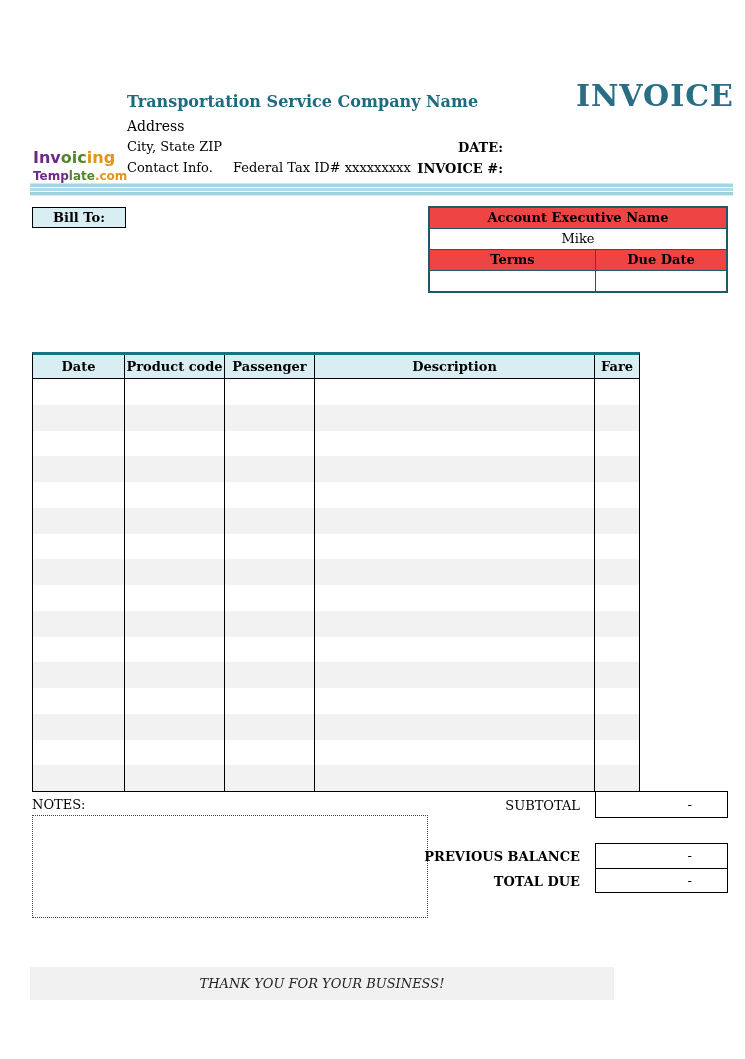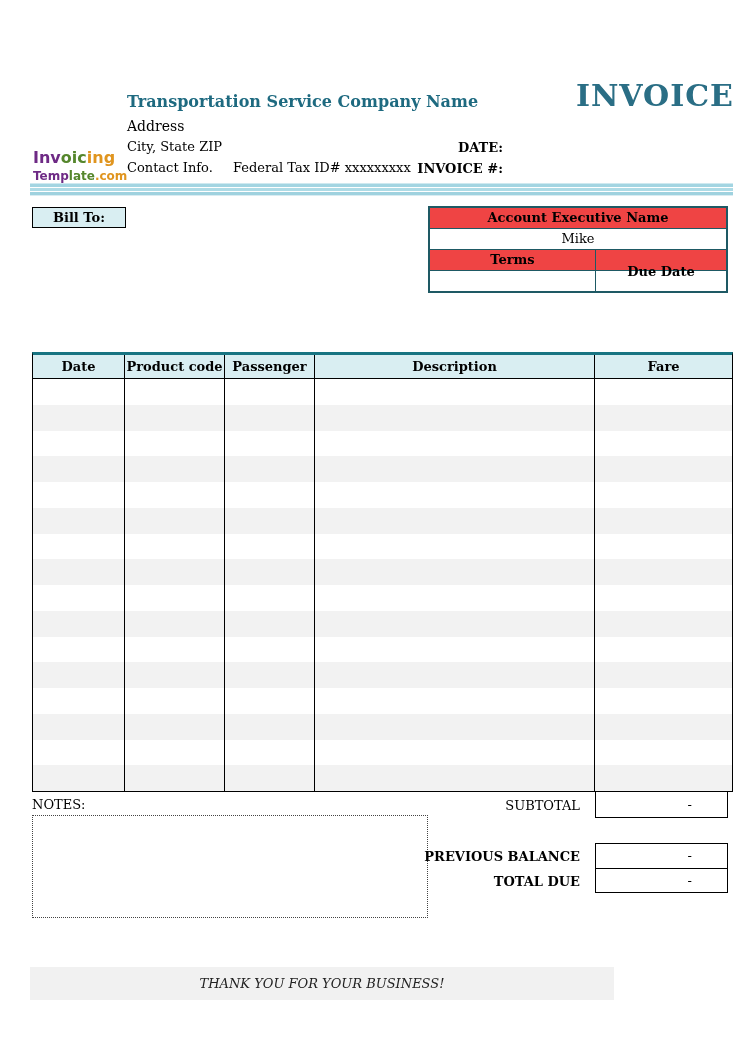--- a/index.html
+++ b/index.html
@@ -40,24 +40,24 @@
     background:#d9eef2; border:1px solid #000; text-align:center;
     font-weight:bold; font-size:13px; line-height:19px;
   }
   
   .acct { position:absolute; left:428px; top:206px; width:300px; border:2px solid #1e5964; background:#fff; }
   .acct-row { display:flex; height:21px; border-top:1px solid #1e5964; font-size:13px; }
   .acct-row.first { border-top:none; height:20px; }
   .acct-row.head { background:#ef4444; font-weight:bold; }
   .acct-full { flex:1; text-align:center; line-height:20px; }
   .acct-c1 { width:166px; border-right:1px solid #1e5964; text-align:center; line-height:20px; }
-  .acct-c2 { flex:1; text-align:center; line-height:20px;margin-top:12px; }
+  .acct-c2 { flex:1; text-align:center; line-height:20px; }
   
   .items {
-    position:absolute; left:32px; top:352px; width:701px;
+    position:absolute; left:32px; top:352px; width:608px;
     border-top:3px solid #177482; border-left:1px solid #000; border-right:1px solid #000; border-bottom:1px solid #000;
   }
   .items-header { display:flex; height:24px; background:#d9eef2; border-bottom:1px solid #000; }
   .items-body { display:flex; flex-direction:column; height:412px; }
   .trow { display:flex; flex:1; }
   .trow:nth-child(even) { background:#f2f2f2; }
   .cell { height:100%; }
   .hcell { font-size:13px; font-weight:bold; text-align:center; line-height:24px; height:24px; }
   .c0 { width:92px; border-right:1px solid #000; }
   .c1 { width:100px; border-right:1px solid #000; }

